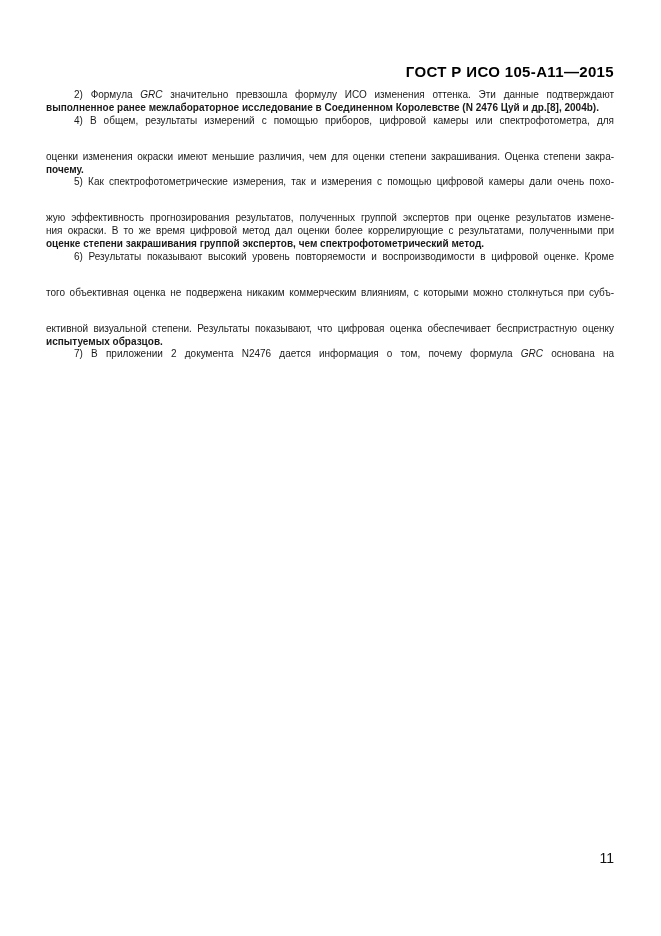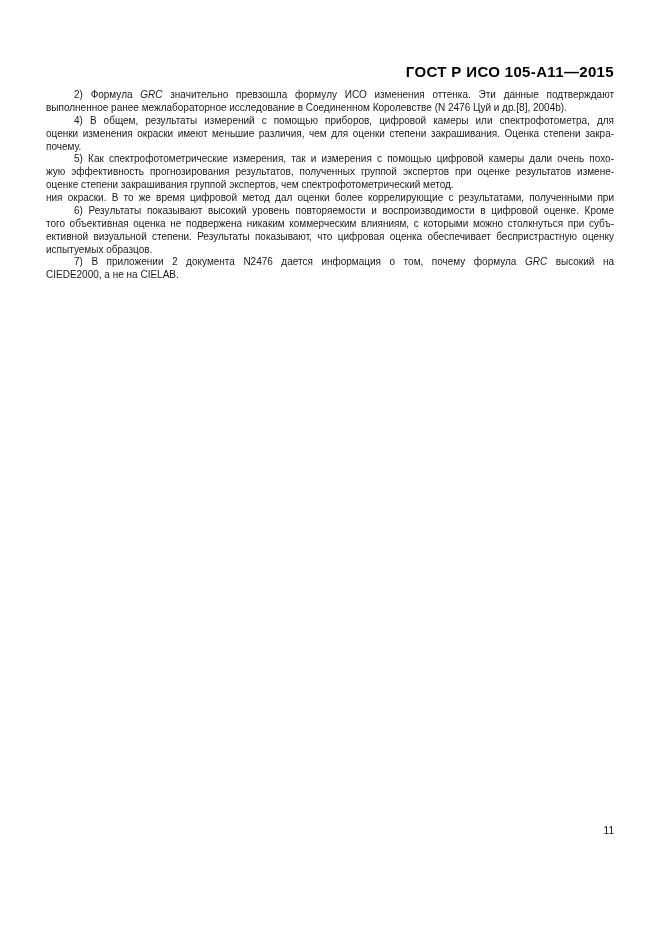--- a/index.html
+++ b/index.html
@@ -53,35 +53,37 @@
 
   
   .jline {
     display: block;
     text-align: justify;
     text-align-last: justify;
     white-space: nowrap;
   }
   .jline.last {
     text-align-last: left;
+    font-weight: bold;
   }
   .jline.tight {
     letter-spacing: -0.02px;
+    margin-top: 23px;
   }
 
   .it {
     font-style: italic;
   }
 
   
   .page-number {
     position: absolute;
     right: 47px;
-    top: 825px;
-    font-size: 10px;
+    top: 850px;
+    font-size: 14px;
     color: #111;
   }
 </style>
 </head>
 <body>
 
 <div class="page">
 
   <div class="page-header">ГОСТ Р ИСО 105-A11—2015</div>
 
@@ -95,33 +97,32 @@
 
     <div class="para">
       <span class="jline"><span style="display:inline-block;width:28px"></span><span>4) В общем, результаты измерений с помощью приборов, цифровой камеры или спектрофотометра, для</span></span>
         <span class="jline tight">оценки изменения окраски имеют меньшие различия, чем для оценки степени закрашивания. Оценка степени закра-</span>
         <span class="jline last">почему.</span>
     </div>
 
     <div class="para">
       <span class="jline"><span style="display:inline-block;width:28px"></span><span>5) Как спектрофотометрические измерения, так и измерения с помощью цифровой камеры дали очень похо-</span></span>
         <span class="jline tight">жую эффективность прогнозирования результатов, полученных группой экспертов при оценке результатов измене-</span>
+        <span class="jline">ния окраски. В то же время цифровой метод дал оценки более коррелирующие с результатами, полученными при</span>
         <span class="jline last">оценке степени закрашивания группой экспертов, чем спектрофотометрический метод.</span>
-        <span class="jline">ния окраски. В то же время цифровой метод дал оценки более коррелирующие с результатами, полученными при</span>
     </div>
 
     <div class="para">
       <span class="jline"><span style="display:inline-block;width:28px"></span><span>6) Результаты показывают высокий уровень повторяемости и воспроизводимости в цифровой оценке. Кроме</span></span>
         <span class="jline tight">того объективная оценка не подвержена никаким коммерческим влияниям, с которыми можно столкнуться при субъ-</span>
         <span class="jline tight">ективной визуальной степени. Результаты показывают, что цифровая оценка обеспечивает беспристрастную оценку</span>
         <span class="jline last">испытуемых образцов.</span>
     </div>
 
     <div class="para">
-      <span class="jline"><span style="display:inline-block;width:28px"></span><span>7) В приложении 2 документа N2476 дается информация о том, почему формула</span>&nbsp;<span class="it">GRC</span>&nbsp;<span>высокий на</span></span>
-        <span class="jline last">CIEDE2000, а не на CIELAB.</span>
+      <span class="jline"><span style="display:inline-block;width:28px"></span><span>7) В приложении 2 документа N2476 дается информация о том, почему формула</span>&nbsp;<span class="it">GRC</span>&nbsp;<span>основана на</span></span>
     </div>
 
   </div>
 
   <div class="page-number">11</div>
 
 </div>
 
 </body></html>

